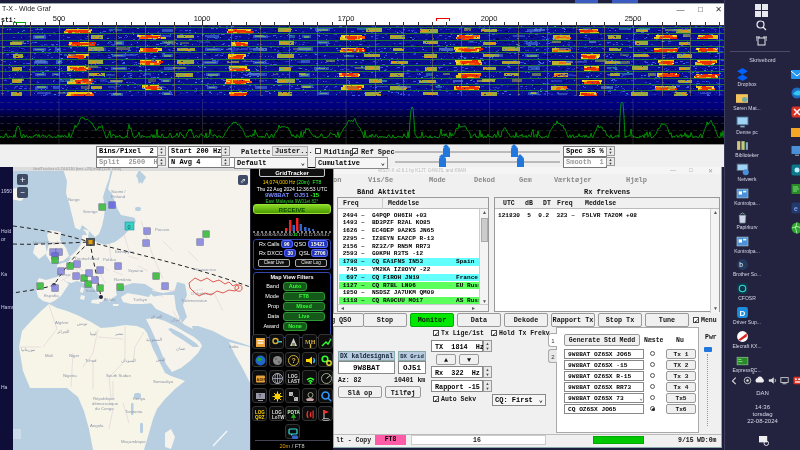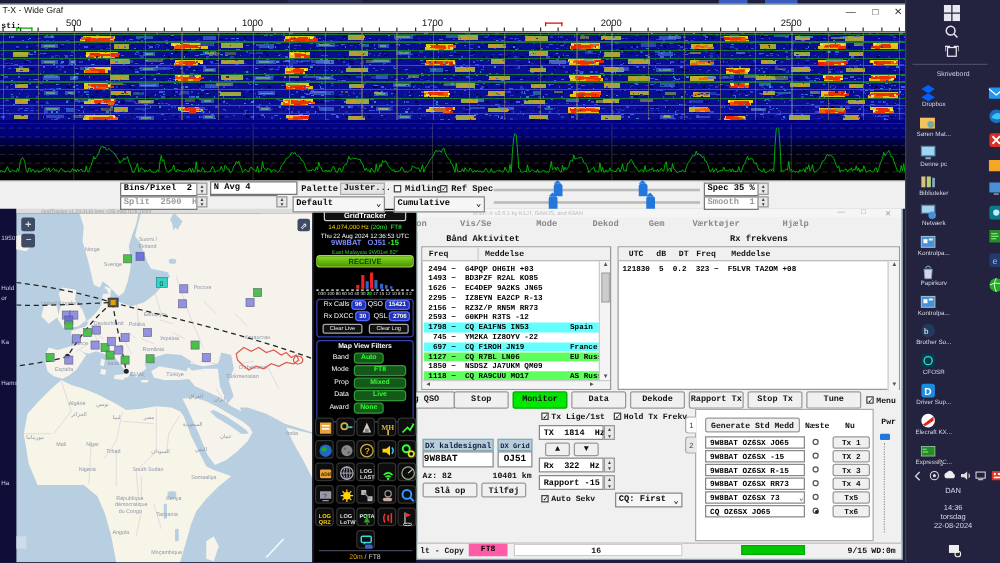--- a/index.html
+++ b/index.html
@@ -1238,21 +1238,21 @@
         <line x1="633.0" y1="0" x2="633.0" y2="45" stroke="#777" stroke-width="0.6" opacity="0.5"></line>
         <polyline points="0,38.9 1,37.0 2,38.2 3,38.3 4,38.7 5,36.2 6,34.3 7,37.0 8,38.7 9,37.8 10,36.9 11,37.9 12,37.6 13,38.7 14,35.8 15,38.0 16,31.6 17,28.2 18,27.0 19,28.3 20,31.3 21,37.4 22,39.0 23,35.5 24,35.7 25,38.5 26,36.7 27,36.9 28,38.9 29,37.9 30,37.1 31,38.9 32,37.7 33,38.7 34,36.4 35,37.2 36,35.2 37,36.0 38,37.7 39,35.3 40,38.7 41,37.4 42,36.5 43,35.8 44,37.6 45,36.5 46,38.1 47,38.7 48,36.8 49,35.6 50,37.2 51,37.0 52,38.6 53,38.2 54,37.8 55,38.1 56,38.7 57,37.9 58,35.8 59,37.8 60,36.5 61,38.7 62,36.3 63,37.9 64,37.2 65,36.2 66,38.1 67,37.7 68,38.6 69,33.8 70,38.3 71,38.4 72,35.0 73,33.2 74,30.2 75,26.2 76,28.3 77,26.8 78,25.3 79,23.5 80,20.3 81,18.7 82,17.7 83,19.4 84,18.7 85,20.8 86,20.8 87,19.9 88,20.6 89,21.6 90,22.7 91,23.6 92,24.0 93,26.1 94,28.0 95,28.9 96,31.6 97,30.1 98,29.9 99,27.3 100,28.9 101,27.4 102,26.3 103,30.6 104,32.4 105,35.4 106,38.7 107,39.0 108,36.8 109,34.5 110,31.6 111,38.8 112,37.2 113,35.2 114,36.1 115,36.5 116,38.7 117,36.9 118,38.3 119,37.2 120,36.3 121,38.2 122,38.6 123,38.9 124,38.7 125,38.7 126,36.8 127,38.5 128,30.5 129,25.4 130,29.8 131,28.7 132,33.4 133,37.2 134,38.3 135,38.7 136,37.1 137,37.3 138,35.9 139,33.0 140,37.5 141,38.6 142,36.2 143,37.6 144,37.1 145,37.9 146,38.2 147,38.3 148,37.7 149,37.6 150,38.1 151,36.2 152,35.5 153,38.9 154,35.8 155,38.7 156,37.9 157,30.4 158,38.8 159,36.8 160,38.6 161,38.0 162,34.9 163,36.5 164,38.9 165,37.9 166,38.7 167,38.3 168,38.2 169,36.3 170,34.0 171,35.9 172,39.0 173,38.1 174,37.6 175,37.2 176,36.9 177,34.1 178,37.4 179,38.1 180,33.2 181,34.3 182,36.6 183,36.1 184,39.0 185,38.6 186,37.5 187,33.9 188,33.2 189,30.2 190,31.8 191,29.9 192,33.3 193,35.3 194,39.0 195,38.1 196,36.3 197,37.1 198,37.8 199,38.5 200,35.8 201,34.5 202,36.3 203,36.3 204,37.4 205,38.1 206,33.8 207,38.9 208,37.7 209,37.8 210,30.2 211,35.3 212,36.3 213,37.5 214,35.4 215,36.3 216,36.5 217,38.9 218,37.2 219,36.6 220,37.5 221,37.7 222,38.8 223,38.3 224,36.8 225,33.9 226,32.8 227,31.6 228,29.7 229,27.8 230,27.5 231,26.5 232,25.5 233,23.3 234,23.1 235,24.0 236,22.9 237,25.0 238,25.9 239,25.8 240,26.4 241,29.1 242,29.3 243,30.9 244,33.3 245,36.1 246,37.6 247,37.6 248,36.9 249,37.8 250,36.2 251,37.1 252,37.7 253,34.7 254,36.7 255,30.7 256,34.3 257,35.1 258,37.9 259,38.0 260,37.8 261,37.0 262,38.6 263,37.0 264,38.7 265,38.0 266,34.7 267,34.1 268,36.7 269,38.8 270,38.9 271,35.7 272,35.4 273,38.6 274,37.8 275,34.1 276,32.7 277,32.7 278,30.3 279,26.1 280,28.4 281,28.4 282,27.2 283,27.8 284,27.8 285,27.6 286,28.4 287,28.5 288,28.2 289,31.1 290,31.7 291,35.0 292,37.4 293,35.6 294,37.5 295,37.1 296,38.9 297,35.4 298,36.9 299,38.5 300,38.9 301,32.3 302,37.8 303,36.9 304,32.5 305,34.4 306,29.4 307,30.9 308,29.6 309,30.2 310,32.6 311,34.4 312,35.1 313,36.6 314,37.8 315,36.4 316,38.6 317,38.0 318,38.4 319,37.9 320,37.7 321,34.9 322,35.1 323,37.6 324,38.9 325,38.1 326,38.8 327,38.2 328,37.4 329,37.0 330,33.7 331,34.3 332,35.1 333,35.5 334,35.5 335,35.5 336,38.3 337,36.5 338,32.8 339,38.6 340,36.1 341,34.0 342,32.6 343,30.8 344,29.0 345,27.8 346,26.5 347,25.1 348,22.6 349,21.0 350,22.5 351,21.8 352,21.5 353,22.9 354,20.3 355,19.4 356,22.9 357,25.1 358,26.8 359,28.0 360,29.2 361,31.9 362,32.6 363,35.7 364,38.9 365,31.7 366,37.9 367,37.9 368,38.3 369,38.1 370,36.0 371,38.4 372,35.1 373,37.1 374,37.2 375,38.2 376,35.4 377,36.4 378,38.8 379,38.4 380,37.1 381,38.6 382,37.1 383,38.5 384,37.8 385,38.4 386,38.5 387,38.4 388,36.3 389,35.8 390,37.9 391,39.0 392,38.4 393,35.9 394,38.5 395,38.8 396,38.7 397,38.3 398,37.1 399,37.8 400,37.5 401,37.9 402,38.6 403,38.1 404,34.7 405,37.1 406,38.5 407,38.8 408,32.5 409,38.7 410,21.7 411,11.1 412,7.9 413,9.1 414,20.9 415,35.4 416,36.3 417,38.7 418,38.9 419,38.2 420,37.9 421,38.5 422,32.9 423,37.8 424,38.7 425,37.2 426,36.8 427,37.9 428,38.2 429,38.7 430,36.5 431,38.8 432,38.5 433,38.7 434,37.6 435,37.3 436,37.9 437,38.9 438,38.3 439,38.9 440,35.8 441,30.1 442,36.8 443,36.2 444,34.7 445,37.3 446,34.5 447,36.8 448,38.4 449,38.7 450,33.2 451,37.4 452,34.7 453,36.8 454,35.6 455,34.1 456,30.0 457,29.2 458,30.1 459,24.9 460,28.4 461,27.6 462,27.8 463,27.1 464,27.3 465,26.8 466,28.0 467,31.2 468,31.7 469,32.5 470,35.1 471,39.0 472,37.5 473,36.3 474,35.9 475,34.7 476,38.2 477,37.4 478,38.8 479,38.2 480,31.2 481,38.3 482,34.8 483,38.7 484,38.6 485,36.9 486,38.6 487,37.8 488,35.2 489,38.1 490,37.1 491,38.0 492,38.1 493,38.3 494,35.7 495,35.4 496,38.7 497,36.3 498,32.1 499,37.3 500,37.0 501,38.1 502,31.6 503,31.9 504,29.6 505,28.5 506,30.3 507,32.5 508,34.5 509,34.8 510,36.9 511,38.3 512,37.6 513,36.8 514,37.0 515,38.8 516,33.5 517,38.2 518,37.7 519,37.6 520,36.1 521,37.1 522,35.1 523,38.4 524,37.2 525,38.3 526,36.4 527,38.5 528,37.3 529,35.7 530,37.8 531,37.9 532,32.4 533,30.4 534,37.9 535,36.3 536,35.3 537,38.6 538,31.7 539,36.3 540,36.6 541,38.4 542,38.9 543,38.6 544,37.9 545,38.5 546,36.8 547,37.7 548,38.5 549,35.3 550,32.3 551,30.8 552,29.2 553,27.4 554,25.5 555,25.8 556,25.3 557,21.8 558,25.0 559,23.8 560,25.3 561,25.3 562,27.2 563,26.1 564,29.9 565,29.9 566,32.4 567,35.4 568,38.2 569,37.7 570,35.8 571,38.8 572,36.6 573,35.8 574,38.9 575,38.2 576,37.4 577,37.3 578,37.6 579,34.7 580,37.6 581,37.2 582,37.3 583,37.3 584,36.1 585,38.5 586,36.0 587,38.4 588,38.2 589,38.2 590,38.2 591,34.3 592,38.0 593,38.7 594,35.4 595,32.7 596,31.9 597,28.7 598,26.1 599,29.0 600,27.7 601,28.1 602,28.0 603,30.5 604,32.0 605,31.2 606,34.3 607,36.9 608,36.6 609,38.3 610,38.2 611,35.8 612,38.9 613,38.9 614,38.1 615,38.1 616,36.5 617,37.6 618,36.0 619,38.0 620,17.4 621,4.1 622,3.0 623,4.5 624,17.4 625,38.4 626,37.0 627,38.2 628,37.2 629,36.4 630,37.1 631,30.1 632,37.5 633,36.5 634,38.5 635,37.5 636,38.9 637,38.3 638,38.6 639,38.9 640,36.7 641,38.1 642,37.5 643,36.0 644,38.8 645,34.7 646,36.4 647,32.8 648,37.9 649,36.1 650,32.7 651,38.4 652,38.8 653,37.7 654,37.1 655,36.1 656,35.3 657,32.5 658,29.7 659,29.7 660,28.4 661,25.7 662,24.3 663,25.9 664,24.5 665,25.9 666,26.2 667,27.6 668,30.3 669,33.3 670,35.3 671,33.6 672,38.7 673,37.0 674,37.5 675,37.6 676,36.4 677,36.2 678,38.6 679,36.7 680,37.0 681,35.2 682,38.0 683,36.1 684,37.1 685,33.7 686,37.7 687,35.5 688,38.7 689,36.4 690,38.1 691,33.6 692,36.2 693,38.9 694,38.0 695,37.6 696,37.0 697,38.1 698,38.5 699,38.4 700,35.6 701,35.2 702,38.8 703,35.6 704,32.4 705,29.8 706,27.6 707,22.9 708,25.6 709,23.9 710,22.9 711,21.3 712,23.7 713,26.7 714,26.4 715,29.6 716,32.3 717,35.2 718,37.8 719,38.1 720,38.9 721,33.4 722,37.6 723,32.1 724,39.0 725,38.8" fill="none" stroke="#00c400" stroke-width="0.7"></polyline>
       </svg></div>
     <div id="wgctl" class="a">
       <div class="a spin" style="left:96px;top:1px;width:62px">Bins/Pixel&nbsp; 2</div>
       <div class="a sparrow" style="left:157px;top:1px;height:10px">▲<br>▼</div>
       <div class="a spin" style="left:168px;top:1px;width:54px">Start 200 Hz</div>
       <div class="a sparrow" style="left:221px;top:1px;height:10px">▲<br>▼</div>
       <div class="a spin gray" style="left:96px;top:12px;width:62px">Split&nbsp; 2500&nbsp; Hz</div>
       <div class="a sparrow" style="left:157px;top:12px;height:9px">▲<br>▼</div>
-      <div class="a spin" style="left:168px;top:0;width:70px">N Avg 4</div>
+      <div class="a spin" style="left:168px;top:12px;width:70px">N Avg 4</div>
       <div class="a sparrow" style="left:221px;top:12px;height:9px">▲<br>▼</div>
       <div class="a lbl" style="left:241px;top:3px">Palette</div>
       <div class="a" style="left:272px;top:1px;width:36px;height:10px;background:#e4e4e4;border:1px solid #aaa"><span class="lbl" style="padding-left:2px">Juster...</span></div>
       <div class="a drop" style="left:234px;top:12px;width:74px">Default<span style="float:right">⌄</span></div>
       <div class="a cb" style="left:315px;top:3px"></div>
       <div class="a lbl" style="left:324px;top:3px">Midling</div>
       <div class="a cb" style="left:352px;top:3px">✓</div>
       <div class="a lbl" style="left:361px;top:3px">Ref Spec</div>
       <div class="a drop" style="left:315px;top:12px;width:73px">Cumulative<span style="float:right">⌄</span></div>
       <div class="a track" style="left:395px;top:6px;width:165px"></div>
@@ -1642,21 +1642,21 @@
     <div class="a btn" style="left:76px;top:146px;width:44px;height:14px;background:#00e800;border-color:#0a0;">Monitor</div>
     <div class="a btn" style="left:123px;top:146px;width:44px;height:14px;">Data</div>
     <div class="a btn" style="left:170px;top:146px;width:44px;height:14px;">Dekode</div>
     <div class="a btn" style="left:217px;top:146px;width:44px;height:14px;">Rapport Tx</div>
     <div class="a btn" style="left:264px;top:146px;width:44px;height:14px;">Stop Tx</div>
     <div class="a btn" style="left:311px;top:146px;width:44px;height:14px;">Tune</div>
     <div class="a cb" style="left:359px;top:150px">✓</div>
     <div class="a th" style="left:367px;top:150px">Menu</div>
     <div class="a dxlbl" style="left:4px;top:184px;width:57px;height:10px;line-height:10px">DX kaldesignal</div>
     <div class="a dxlbl" style="left:64px;top:184px;width:28px;height:10px;line-height:10px;font-size:5.6px">DX Grid</div>
-    <div class="a fld" style="left:4px;top:194px;width:57px;height:13px;text-align:left;line-height:13px;font-size:7.5px">9W8BAT</div>
+    <div class="a fld" style="left:4px;top:194px;width:57px;height:13px;text-align:center;line-height:13px;font-size:7.5px">9W8BAT</div>
     <div class="a fld" style="left:64px;top:194px;width:28px;height:13px;text-align:center;line-height:13px;font-size:7.5px">OJ51</div>
     <div class="a th" style="left:4px;top:210px">Az: 82</div>
     <div class="a th" style="left:60px;top:210px">10401 km</div>
     <div class="a btn" style="left:4px;top:219px;width:44px;height:12px">Slå op</div>
     <div class="a btn" style="left:51px;top:219px;width:36px;height:12px">Tilføj</div>
     <div class="a cb" style="left:99px;top:163px">✓</div>
     <div class="a th" style="left:107px;top:163px">Tx Lige/1st</div>
     <div class="a cb" style="left:157px;top:163px">✓</div>
     <div class="a th" style="left:165px;top:163px">Hold Tx Frekv</div>
     <div class="a fld" style="left:97px;top:173px;width:52px;height:12px;line-height:12px;padding-left:3px">TX&nbsp; 1814&nbsp; Hz</div>

